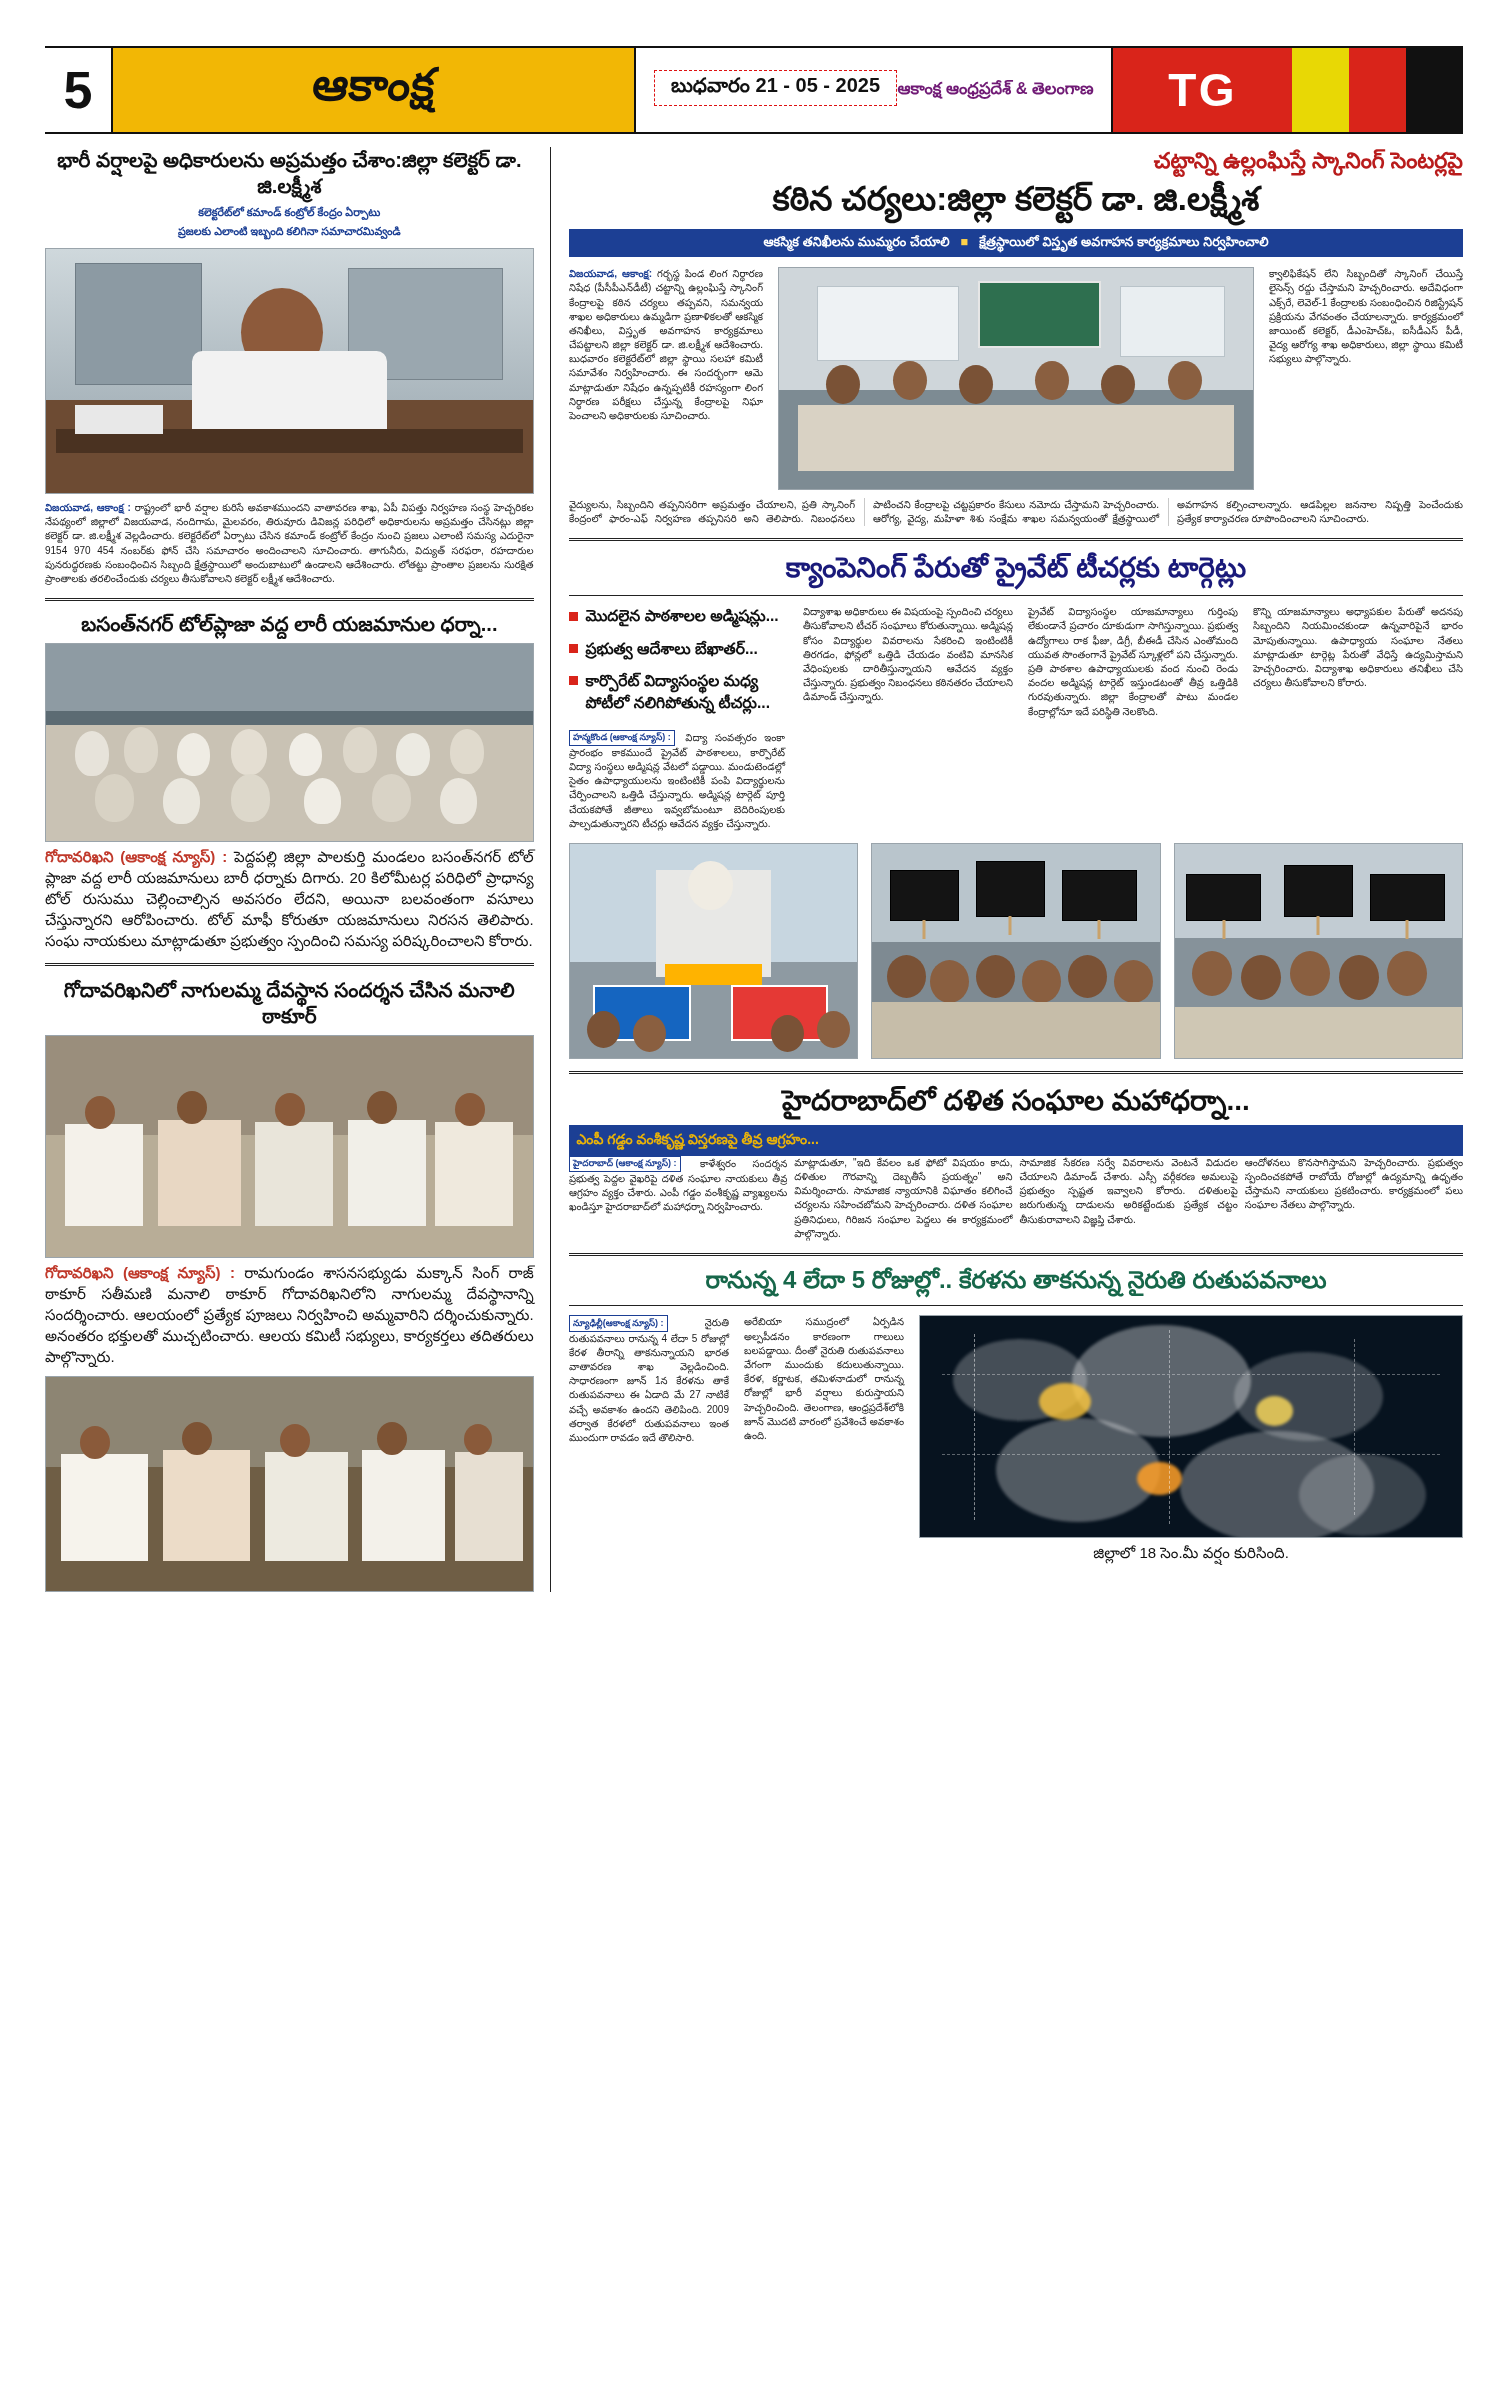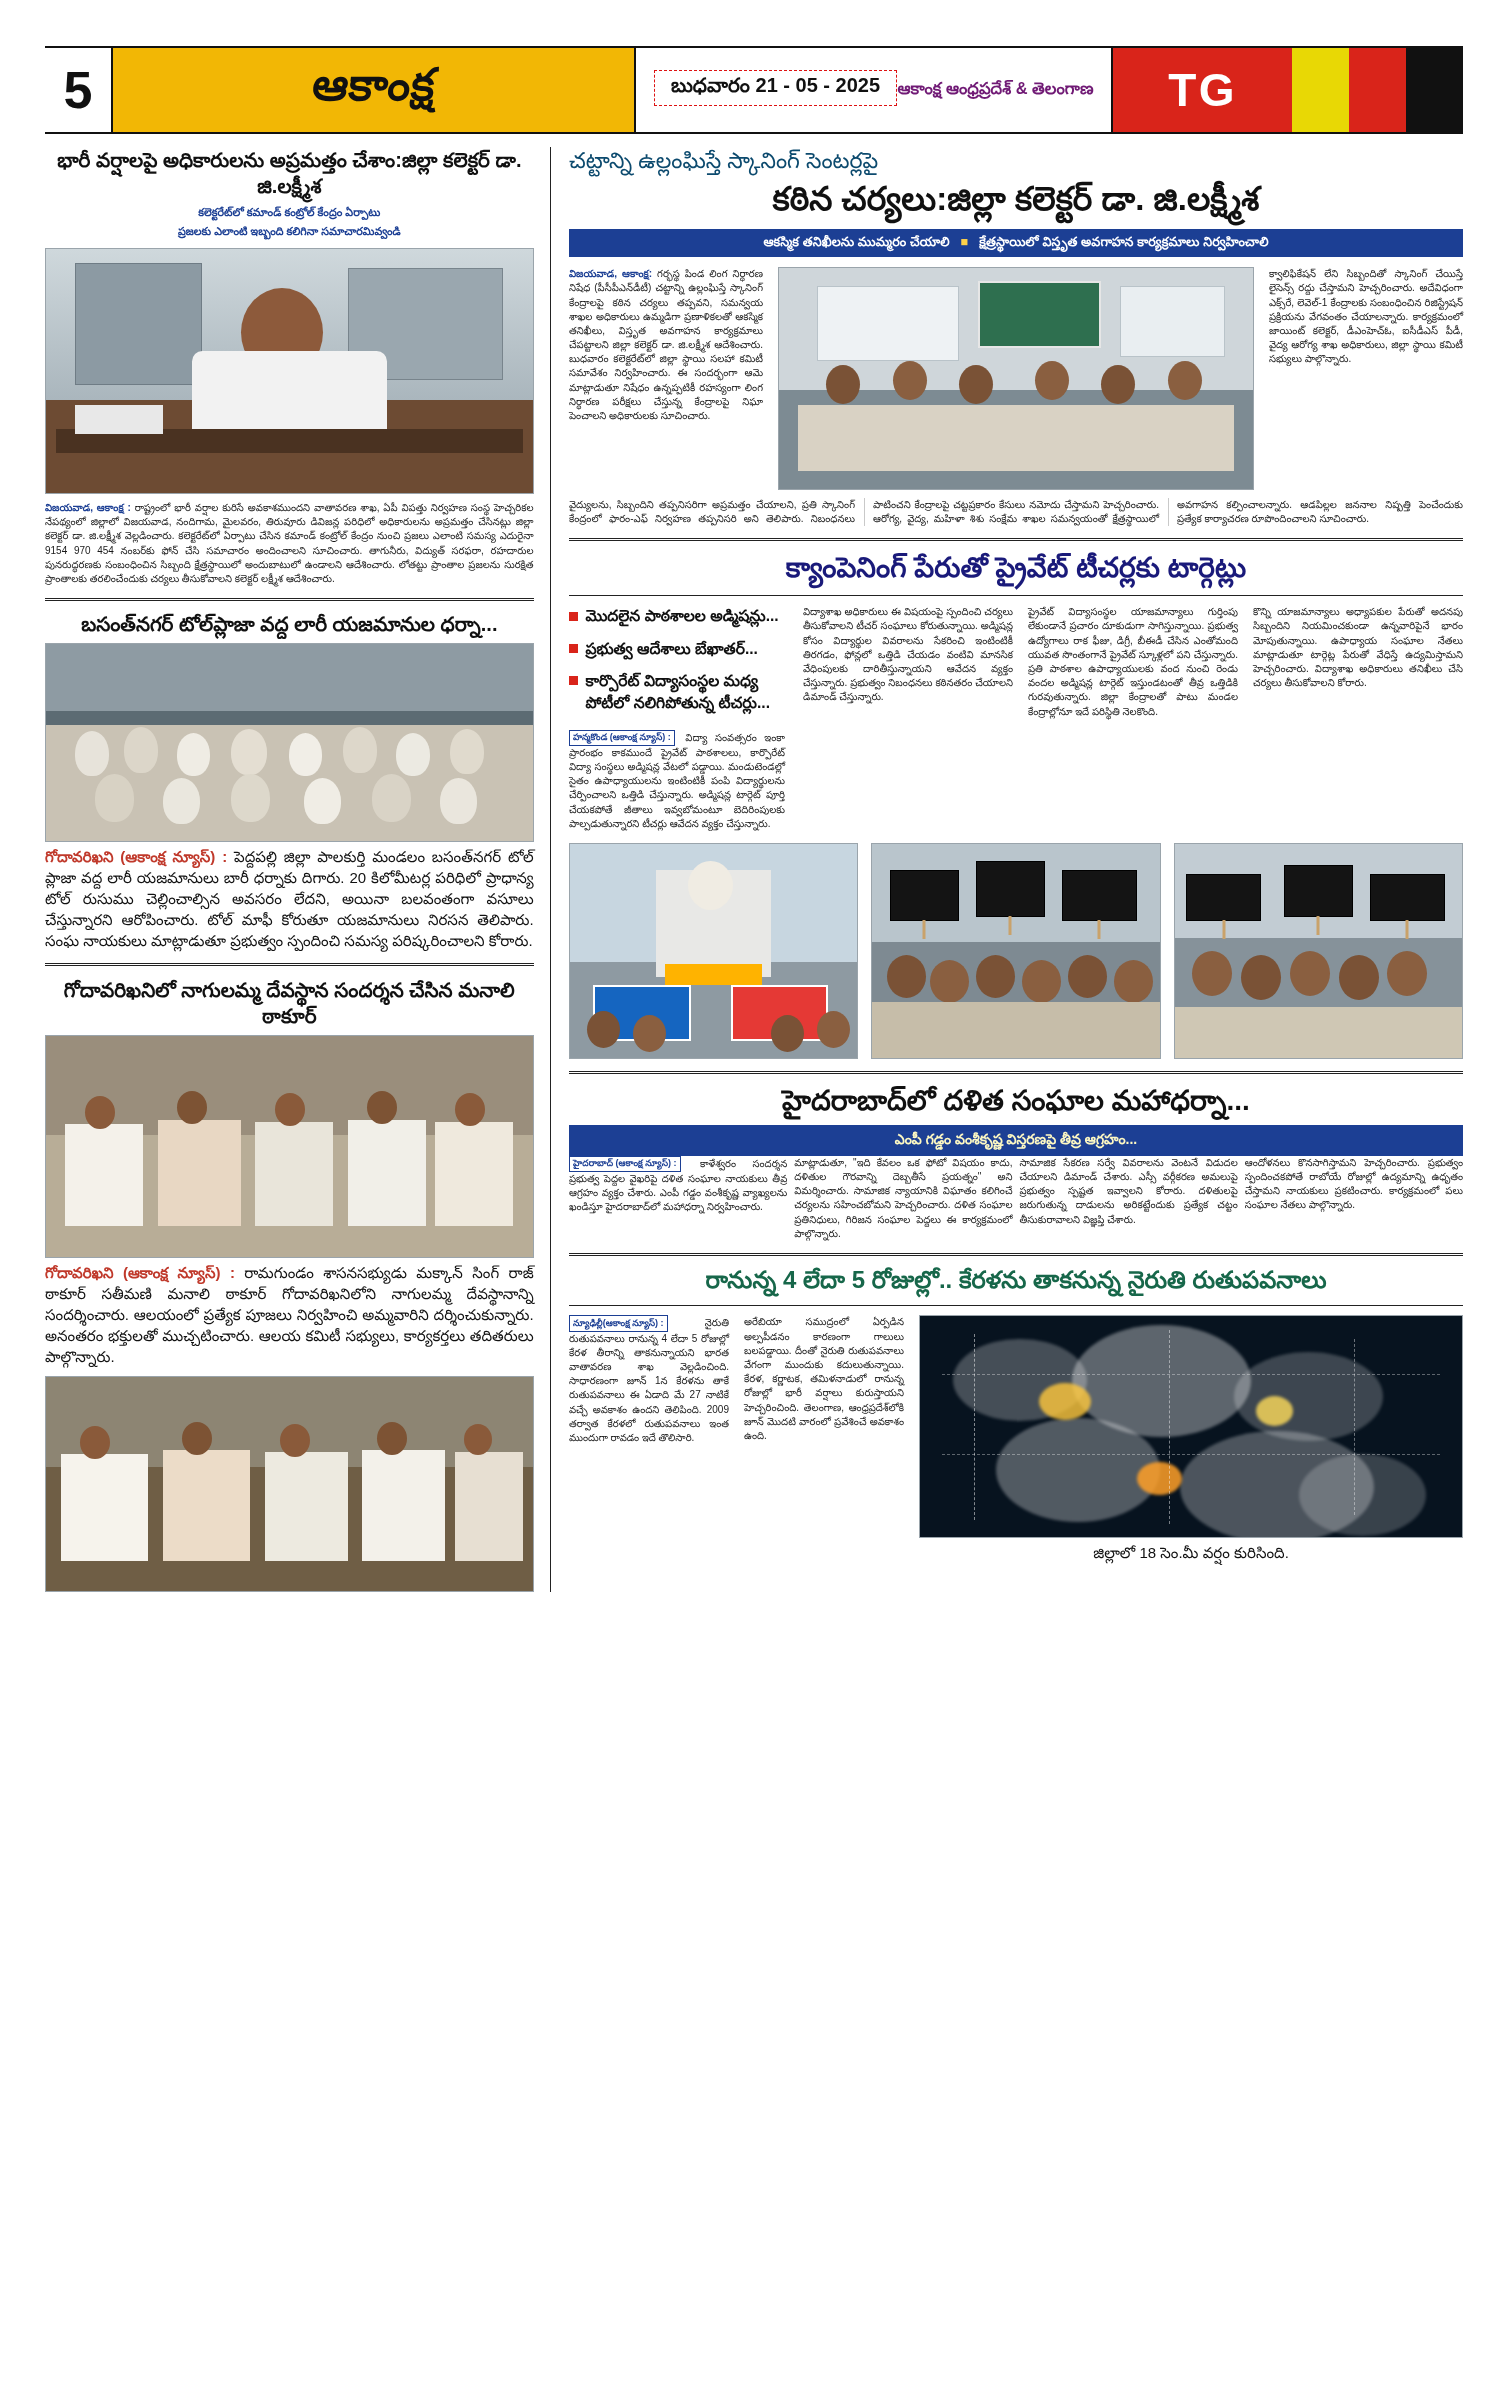--- a/index.html
+++ b/index.html
@@ -142,23 +142,23 @@
     font-size: 15px;
     line-height: 1.4;
     text-align: justify;
     margin-top: 4px;
   }
   .cap .credit { color:#c0392b; font-weight:bold; }
 
   
   .lead-kicker {
     font-size: 22px;
-    color: #0c4a6e;
-    font-weight: normal;
-    text-align: left;
+    color: #b91c1c;
+    font-weight: bold;
+    text-align: right;
     line-height: 1.25;
   }
   .lead-title {
     font-size: 33px;
     color: #111;
     font-weight: bold;
     text-align: center;
     line-height: 1.2;
     margin-top: 4.5px;
   }
@@ -206,21 +206,21 @@
     margin-bottom: 10.4px;
     color:#111;
   }
   .bullets li:before {
     content:"";
     position:absolute; left:0; top:6.7px;
     width:9px; height:9px; background:#d9241a;
   }
 
   .banner-sub {
-    background:#1c3f94; color:#fef9c3; text-align:center;
+    background:#1c3f94; color:#eab308; 
     font-size:14px; font-weight:bold; padding:5.2px 7.4px; margin-top:7.4px;
   }
 
   
   .photo-row { display:flex; gap:13.4px; margin-top:12px; }
   .photo-row .photo { flex:1; }
 
   
   .scene { position:absolute; inset:0; }
   .blob { position:absolute; border-radius:50%; }

